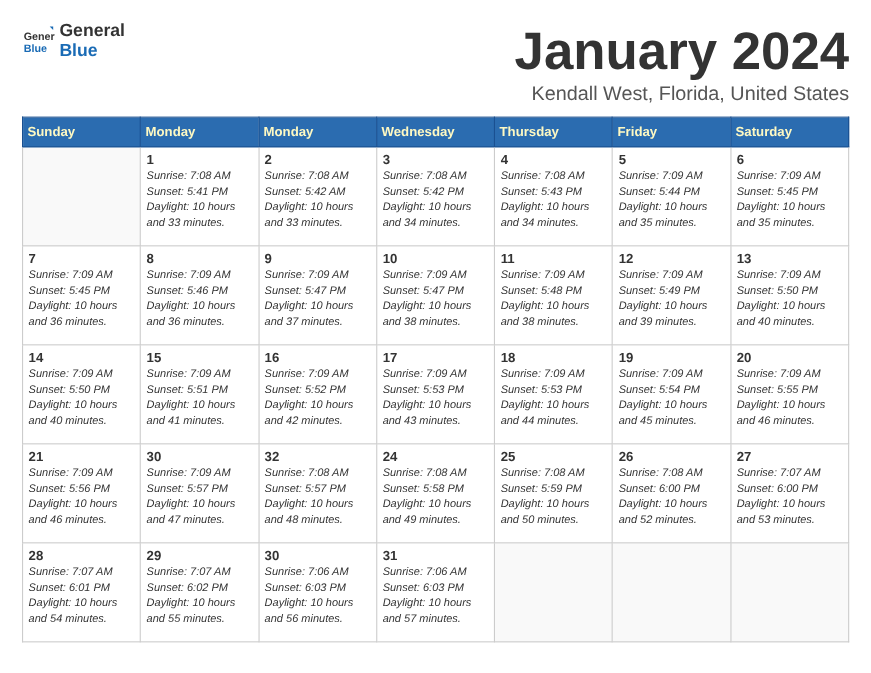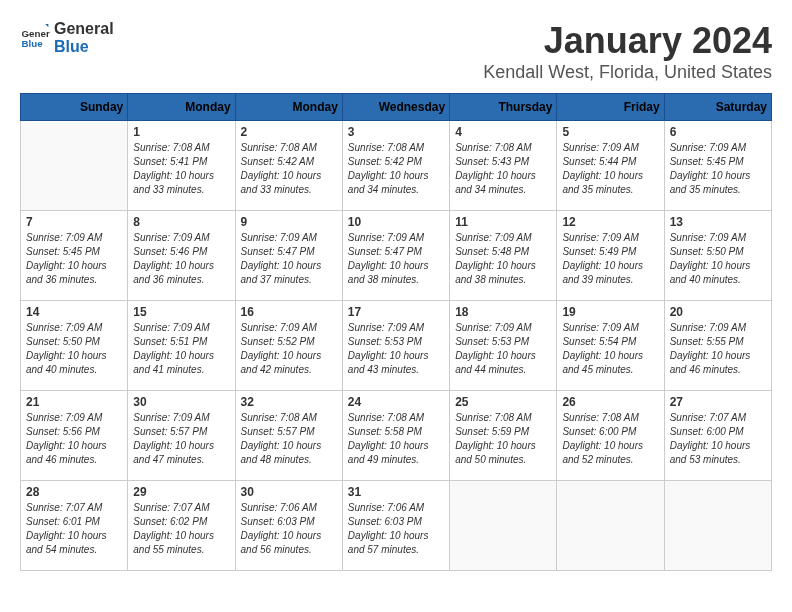--- a/index.html
+++ b/index.html
@@ -22,38 +22,38 @@
       gap: 4px;
     }
     .logo-icon {
       width: 30px;
       height: 30px;
     }
     .title-area {
       text-align: right;
     }
     .month-title {
-      font-size: 36px;
+      font-size: 48px;
       font-weight: bold;
       color: #333;
     }
     .location-title {
       font-size: 18px;
       color: #555;
     }
     .calendar {
       width: 100%;
       border-collapse: collapse;
       font-size: 11px;
     }
     .calendar th {
       background-color: #2b6cb0;
-      color: #000000;
+      color: #fef9c3;
       padding: 6px 4px;
-      text-align: right;
+      text-align: left;
       font-size: 12px;
       border: 1px solid #1a5091;
     }
     .calendar td {
       border: 1px solid #ccc;
       padding: 4px 5px;
       vertical-align: top;
       min-height: 80px;
       height: 90px;
       width: calc(100% / 7);

